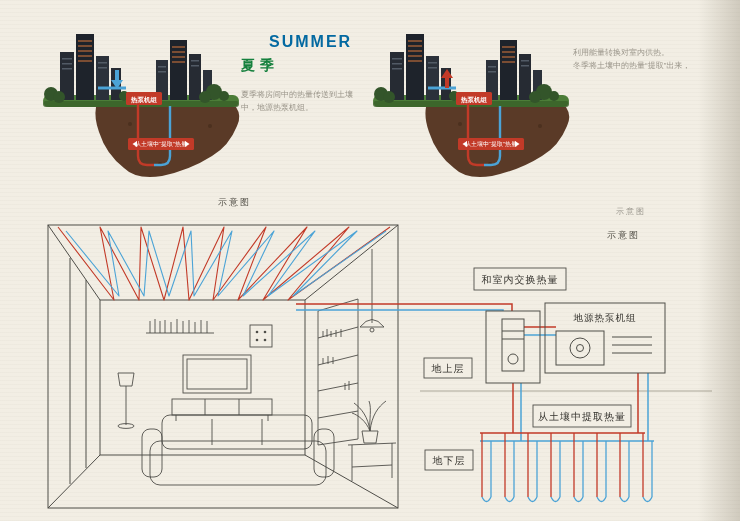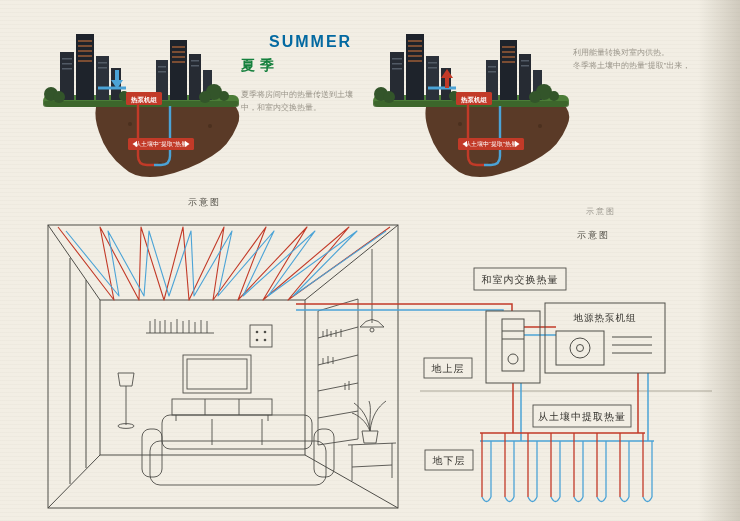--- a/index.html
+++ b/index.html
@@ -7,21 +7,21 @@
         font-family:"Liberation Sans","DejaVu Sans",sans-serif;color:#3a3936;}
   .page::before{content:"";position:absolute;inset:0;pointer-events:none;
         background:repeating-linear-gradient(0deg,rgba(120,110,90,.035) 0 1px,transparent 1px 4px);}
   .edge-strip{position:absolute;right:0;top:0;width:42px;height:100%;
         background:linear-gradient(90deg,rgba(110,100,80,0) 0%,rgba(110,100,80,.14) 55%,rgba(110,100,80,.26) 100%);}
   svg{position:absolute;display:block;}
   .title-block{position:absolute;width:135px;}
   .t-en{font-size:16px;font-weight:bold;letter-spacing:2px;color:#0369a1;margin-left:28px;}
   .t-cn{font-size:14px;font-weight:bold;letter-spacing:5px;color:#15803d;margin-top:6px;}
   .t-desc{margin-top:13px;font-size:8px;line-height:1.65;color:#9a958a;}
-  .caption{position:absolute;font-size:9px;letter-spacing:2px;color:#55524a;}
+  .caption{position:absolute;font-size:9px;letter-spacing:2px;color:#55524a;margin-left:30px;}
   .caption.faint{font-size:8px;opacity:.55;}
   text{font-family:"Liberation Sans","DejaVu Sans",sans-serif;}
 </style>
 </head>
 <body>
 
 <div class="page">
   <div class="edge-strip"></div>
 
   <svg style="left:38px;top:22px" width="210" height="185" viewBox="0 0 210 185">
@@ -166,21 +166,21 @@
       <polygon points="147,119 147,125 151.5,122" fill="#ffffff"></polygon>
       <text x="123" y="124.3" text-anchor="middle" font-size="6" fill="#ffffff">从土壤中“提取”热量</text>
     </g>
   </svg>
 
   <div class="title-block" style="left:241px;top:33px">
     <div class="t-en">SUMMER</div>
     <div class="t-cn">夏季</div>
     <div class="t-desc">
       <div>夏季将房间中的热量传送到土壤</div>
-      <div>中，和室内交换热量。</div>
+      <div>中，地源热泵机组。</div>
     </div>
   </div>
 
   <div class="title-block" style="left:573px;top:33px">
     <div class="t-desc">
       <div>利用能量转换对室内供热。</div>
       <div>冬季将土壤中的热量“提取”出来，</div>
     </div>
   </div>
 

